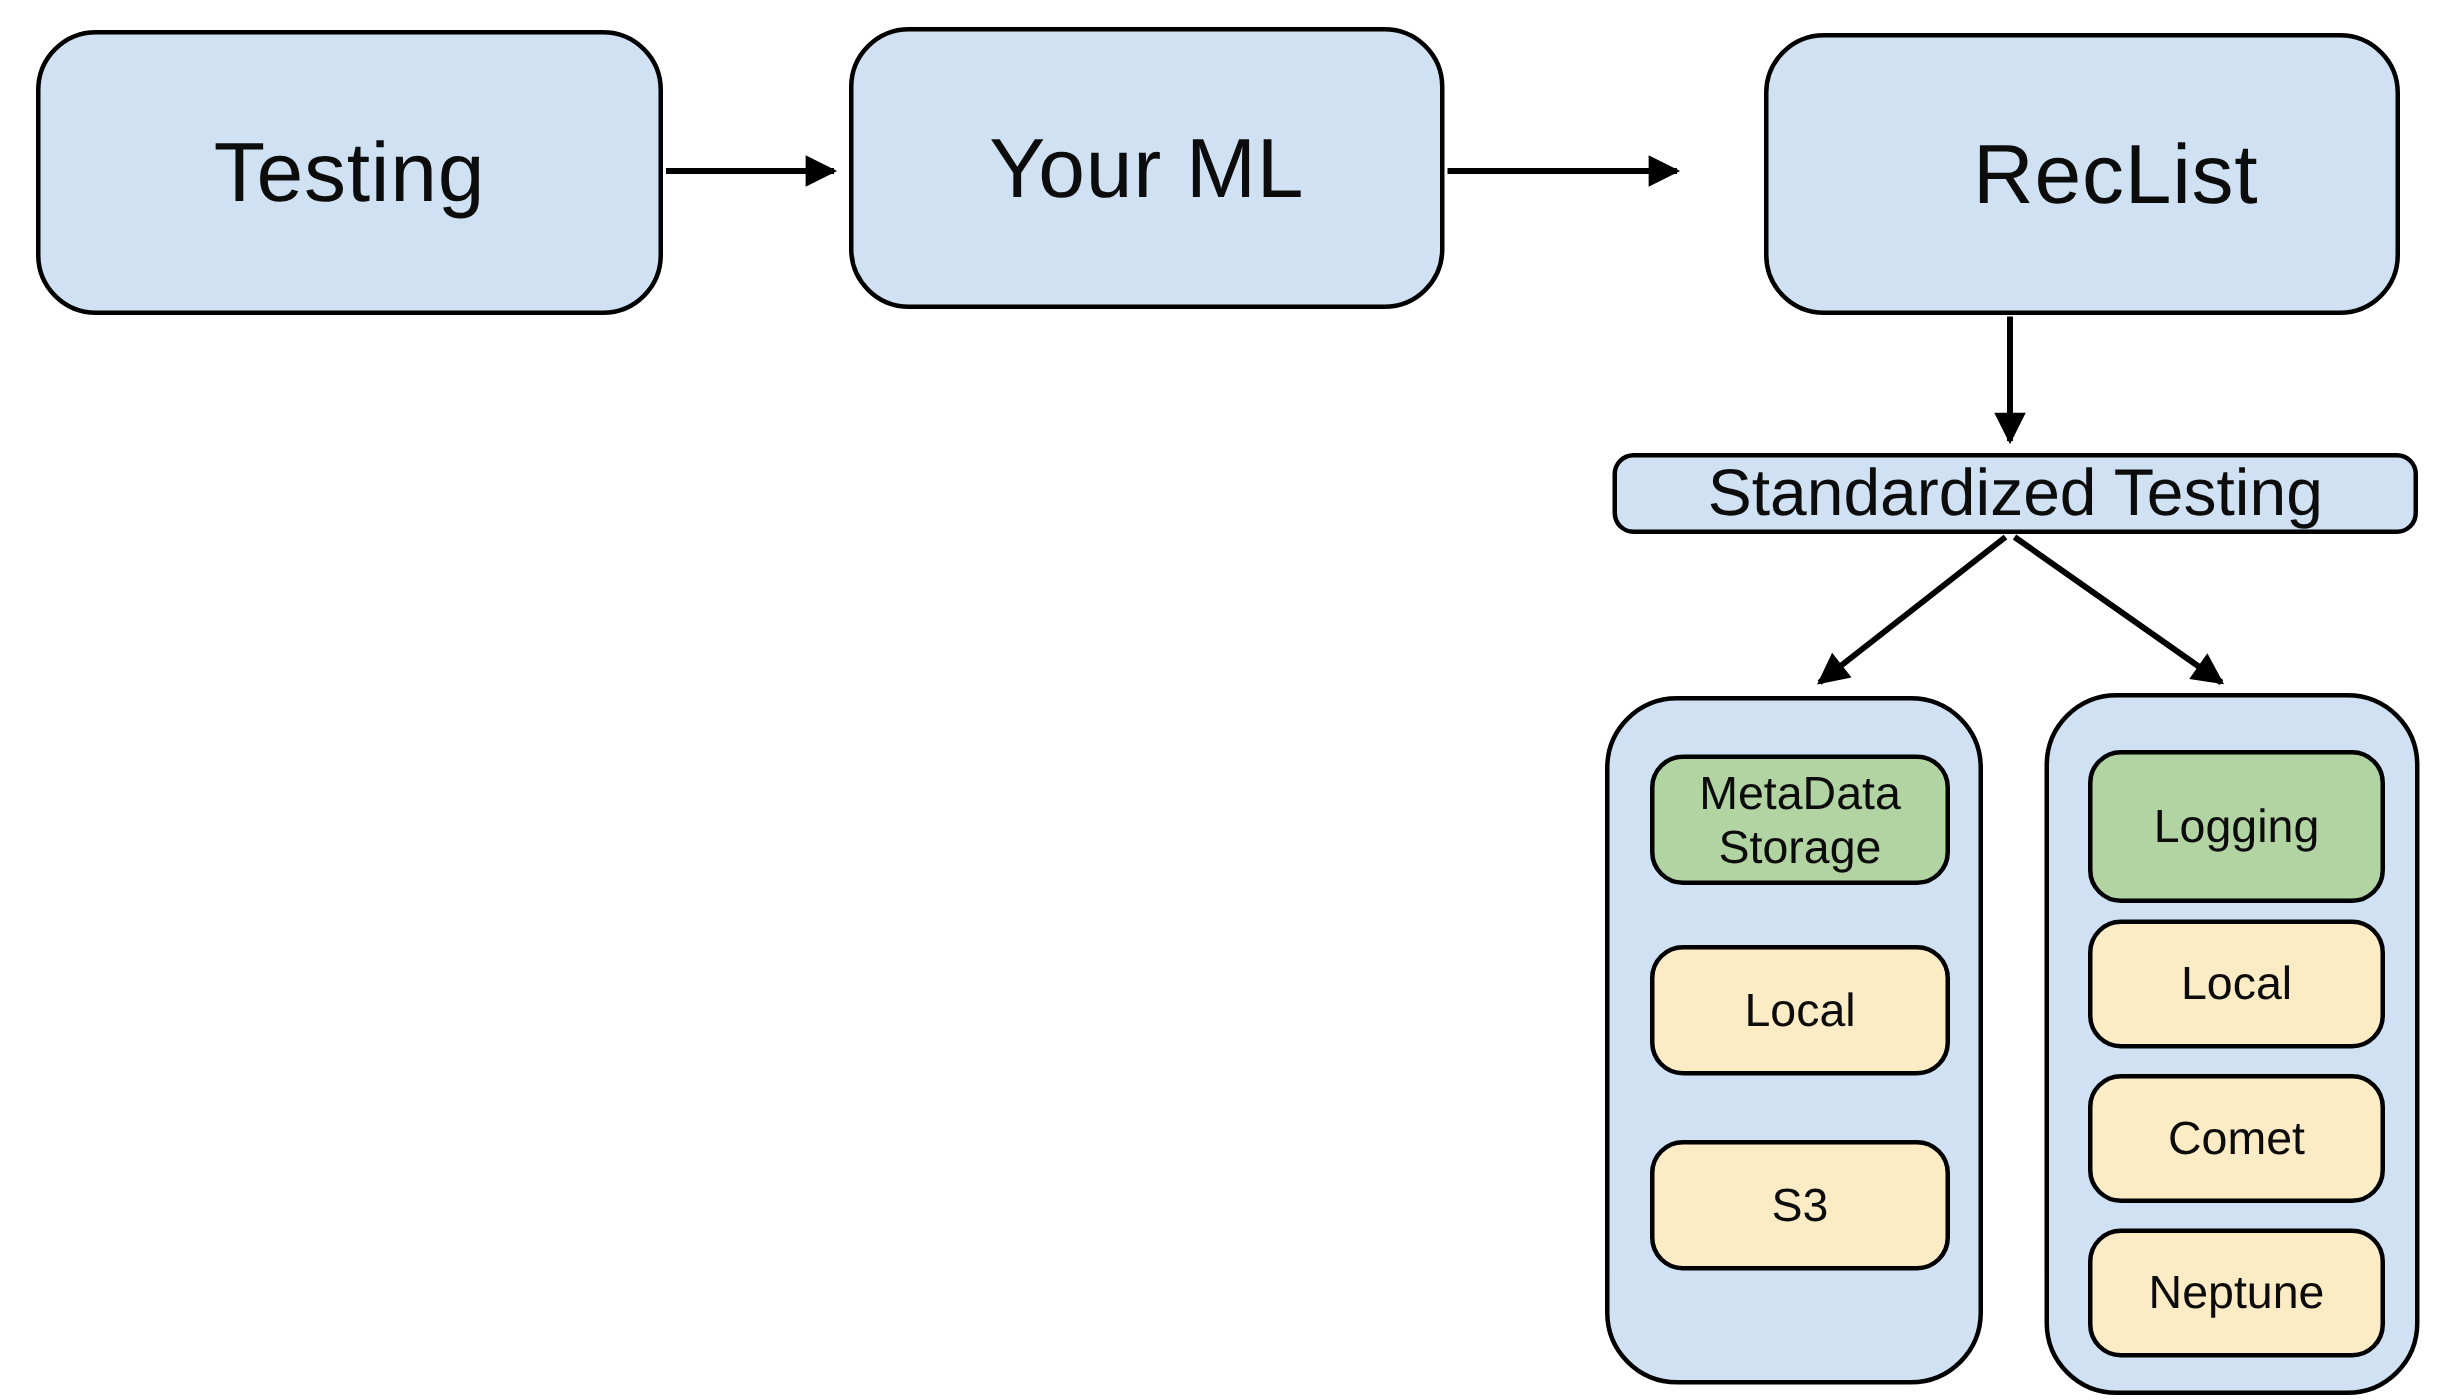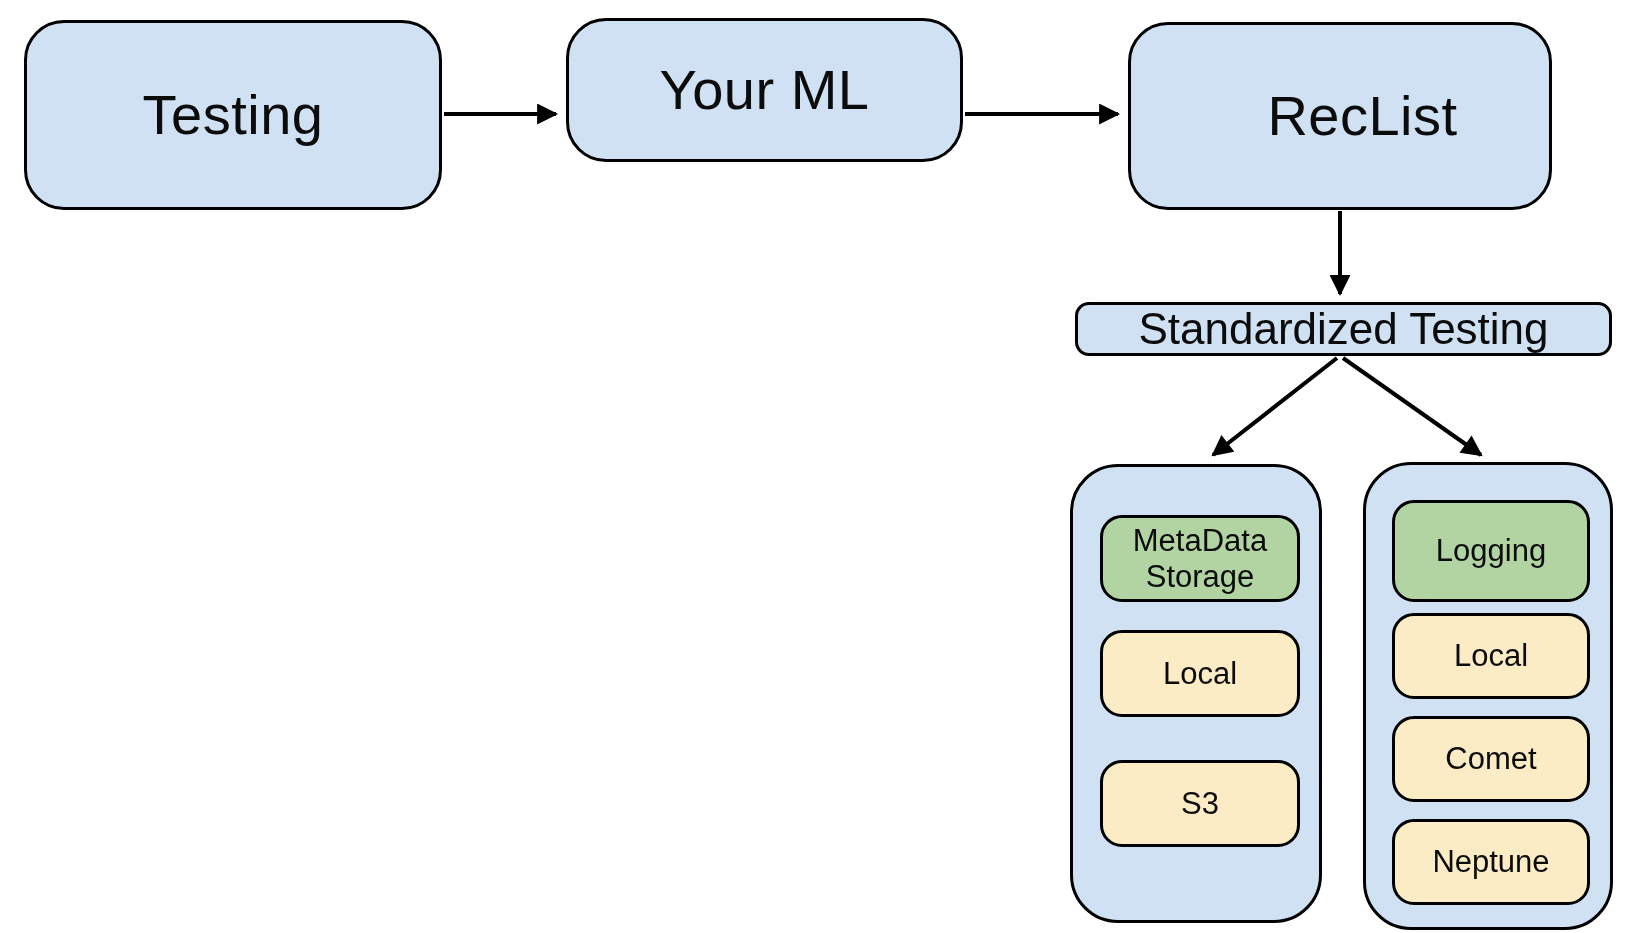--- a/index.html
+++ b/index.html
@@ -21,32 +21,32 @@
   .container{position:absolute;border:3.5px solid var(--stroke);background:var(--blue);border-radius:48px;}
   .chip{
     position:absolute;display:flex;flex-direction:column;align-items:center;justify-content:center;
     text-align:center;border:3.5px solid var(--stroke);border-radius:22px;font-size:31px;line-height:1.16;
   }
   .chip.green{background:var(--green);}
   .chip.yellow{background:var(--yellow);}
 
   
   #node-training{left:24px;top:20px;width:418px;height:190px;}
-  #node-model{left:566px;top:18px;width:397px;height:144px;text-align:center;}
-  #node-reclist{left:1128px;top:22px;width:424px;height:188px;padding-left:45px;}
+  #node-model{left:566px;top:18px;width:397px;height:188px;text-align:center;}
+  #node-reclist{left:1176px;top:22px;width:424px;height:188px;padding-left:45px;}
 
   
   #node-testing{left:1075px;top:302px;width:537px;height:54px;}
 
   
   #group-metadata{left:1070px;top:464px;width:252px;height:459px;}
   #group-logging{left:1363px;top:462px;width:250px;height:468px;}
 
   
-  #chip-metadata-header{left:27px;top:48px;width:200px;height:87px;}
+  #chip-metadata-header{left:27px;top:36px;width:200px;height:87px;}
   #chip-storage-local{left:27px;top:163px;width:200px;height:87px;}
   #chip-storage-s3{left:27px;top:293px;width:200px;height:87px;}
 
   
   #chip-logging-header{left:26px;top:35px;width:198px;height:102px;}
   #chip-logging-local{left:26px;top:148px;width:198px;height:86px;}
   #chip-logging-comet{left:26px;top:251px;width:198px;height:86px;}
   #chip-logging-neptune{left:26px;top:354px;width:198px;height:86px;text-align:center;}
 
   #connector-layer{position:absolute;left:0;top:0;width:1625px;height:933px;pointer-events:none;}

